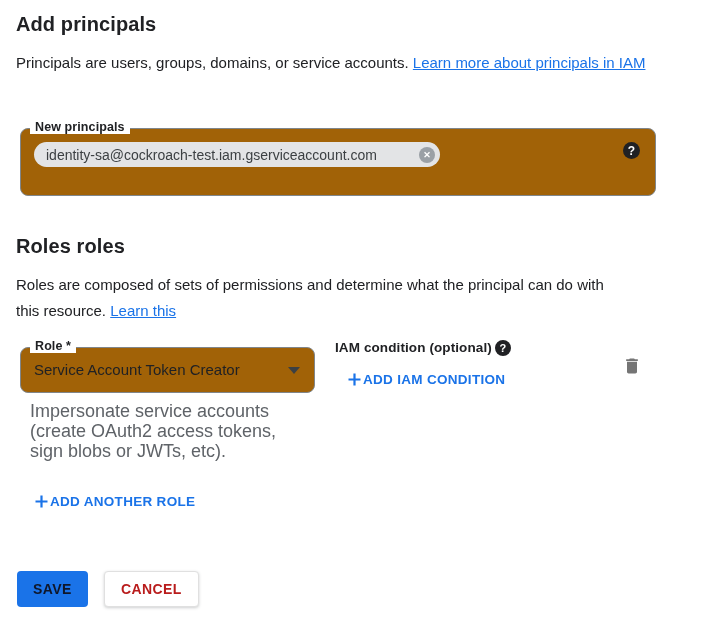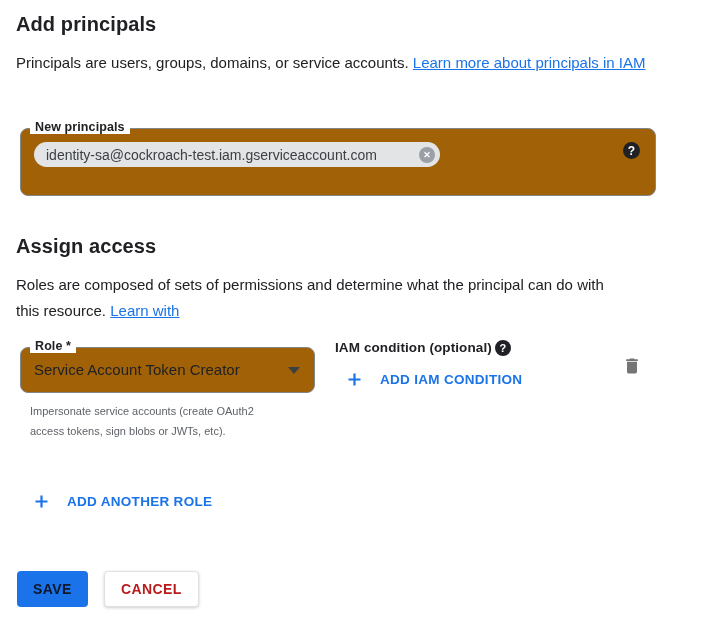--- a/index.html
+++ b/index.html
@@ -145,21 +145,21 @@
     border-left: 6px solid transparent;
     border-right: 6px solid transparent;
     border-top: 7px solid #3c4043;
   }
   .helper-text {
     position: absolute;
     left: 30px;
     top: 401px;
     width: 260px;
     margin: 0;
-    font-size: 11px;
+    font-size: 18px;
     line-height: 20px;
     color: #5f6368;
   }
   .iam-label-row {
     position: absolute;
     left: 335px;
     top: 340px;
     display: flex;
     align-items: flex-start;
     gap: 3px;
@@ -172,21 +172,21 @@
   }
   .help-circle.small {
     width: 16px;
     height: 16px;
     font-size: 11px;
   }
   .text-button {
     position: absolute;
     display: flex;
     align-items: center;
-    gap: 18px;
+    gap: 1px;
     border: none;
     background: transparent;
     padding: 0;
     color: #1a73e8;
     font-family: "Liberation Sans", sans-serif;
     font-size: 13.5px;
     font-weight: 700;
     letter-spacing: 0.3px;
     cursor: pointer;
   }
@@ -244,23 +244,23 @@
 
   <div class="field" id="principals-field">
     <span class="field-label">New principals</span>
     <div class="chip">
       <span class="chip-text">identity-sa@cockroach-test.iam.gserviceaccount.com</span>
       <span class="chip-remove">✕</span>
     </div>
     <span class="help-circle" id="principals-help">?</span>
   </div>
 
-  <h1 class="h-title" id="title2">Assign access</h1>
-
-  <p class="para" id="para2"><span>Roles are composed of sets of permissions and determine what the principal can do with this resource. </span><a class="link">Learn with</a></p>
+  <h1 class="h-title" id="title2">Roles roles</h1>
+
+  <p class="para" id="para2"><span>Roles are composed of sets of permissions and determine what the principal can do with this resource. </span><a class="link">Learn this</a></p>
 
   <div class="field" id="role-field">
     <span class="field-label">Role *</span>
     <span class="role-value">Service Account Token Creator</span>
     <span class="dropdown-arrow"></span>
   </div>
 
   <p class="helper-text">Impersonate service accounts (create OAuth2 access tokens, sign blobs or JWTs, etc).</p>
 
   <div class="iam-label-row">

